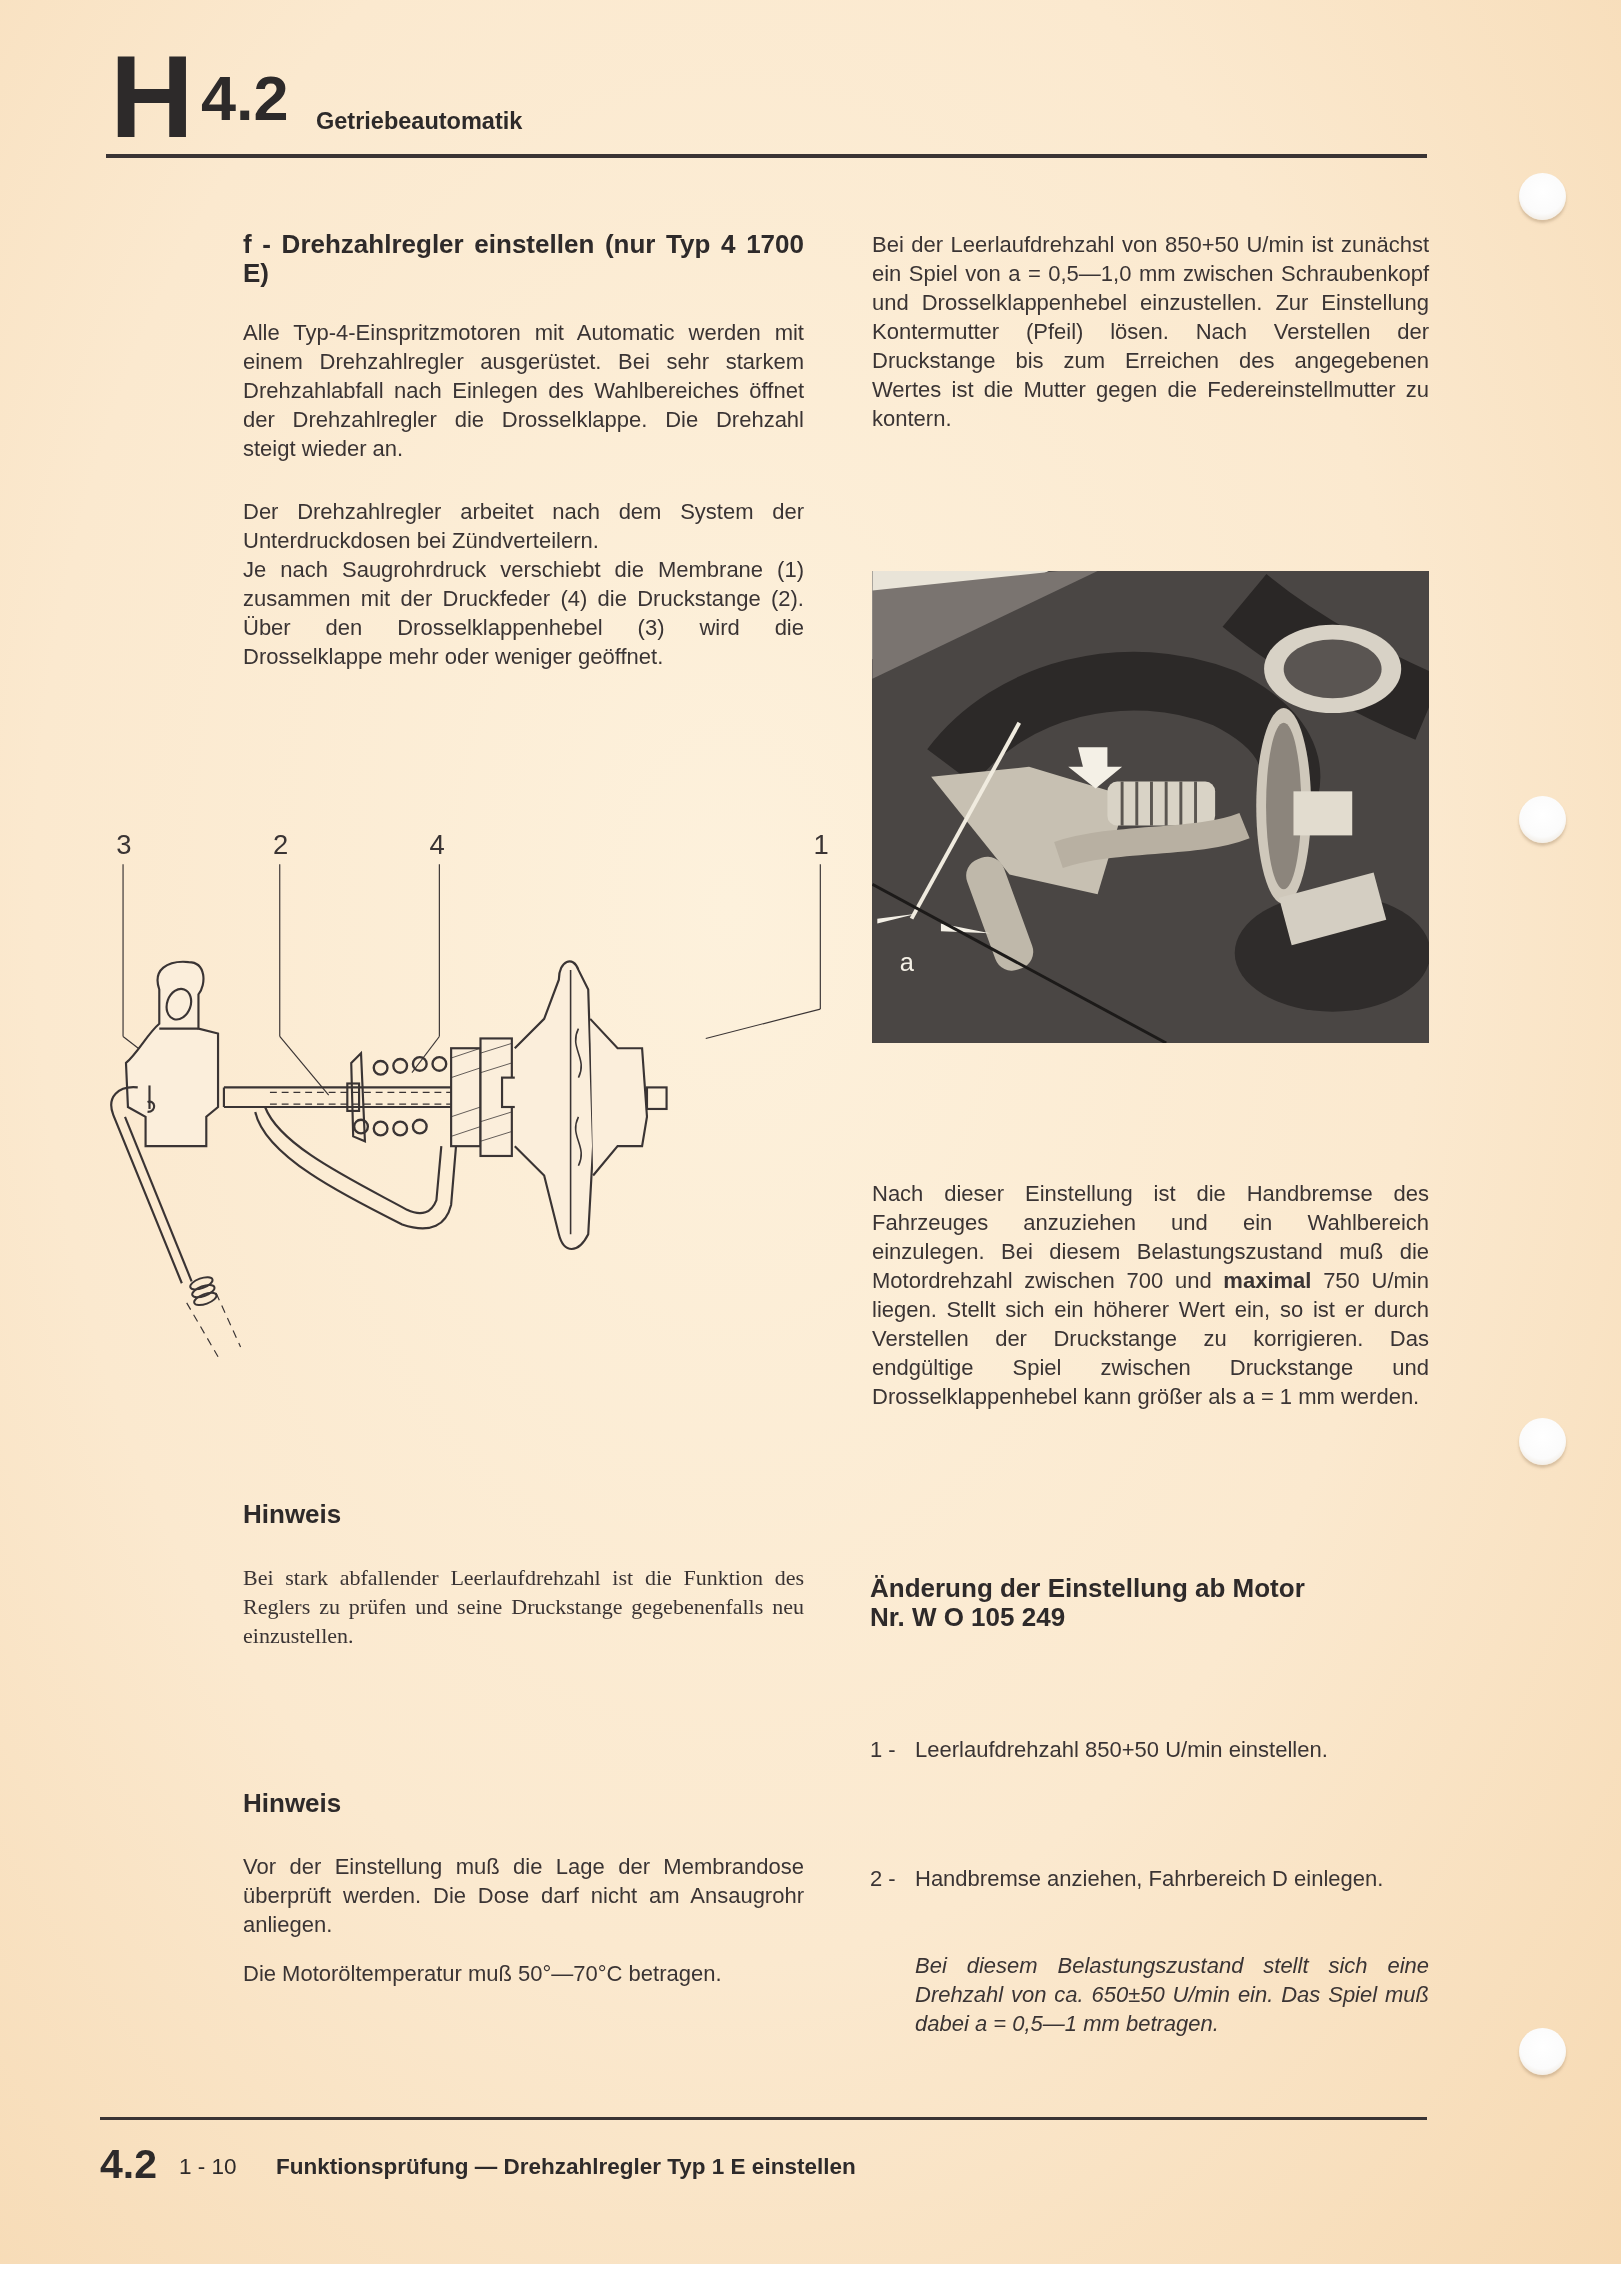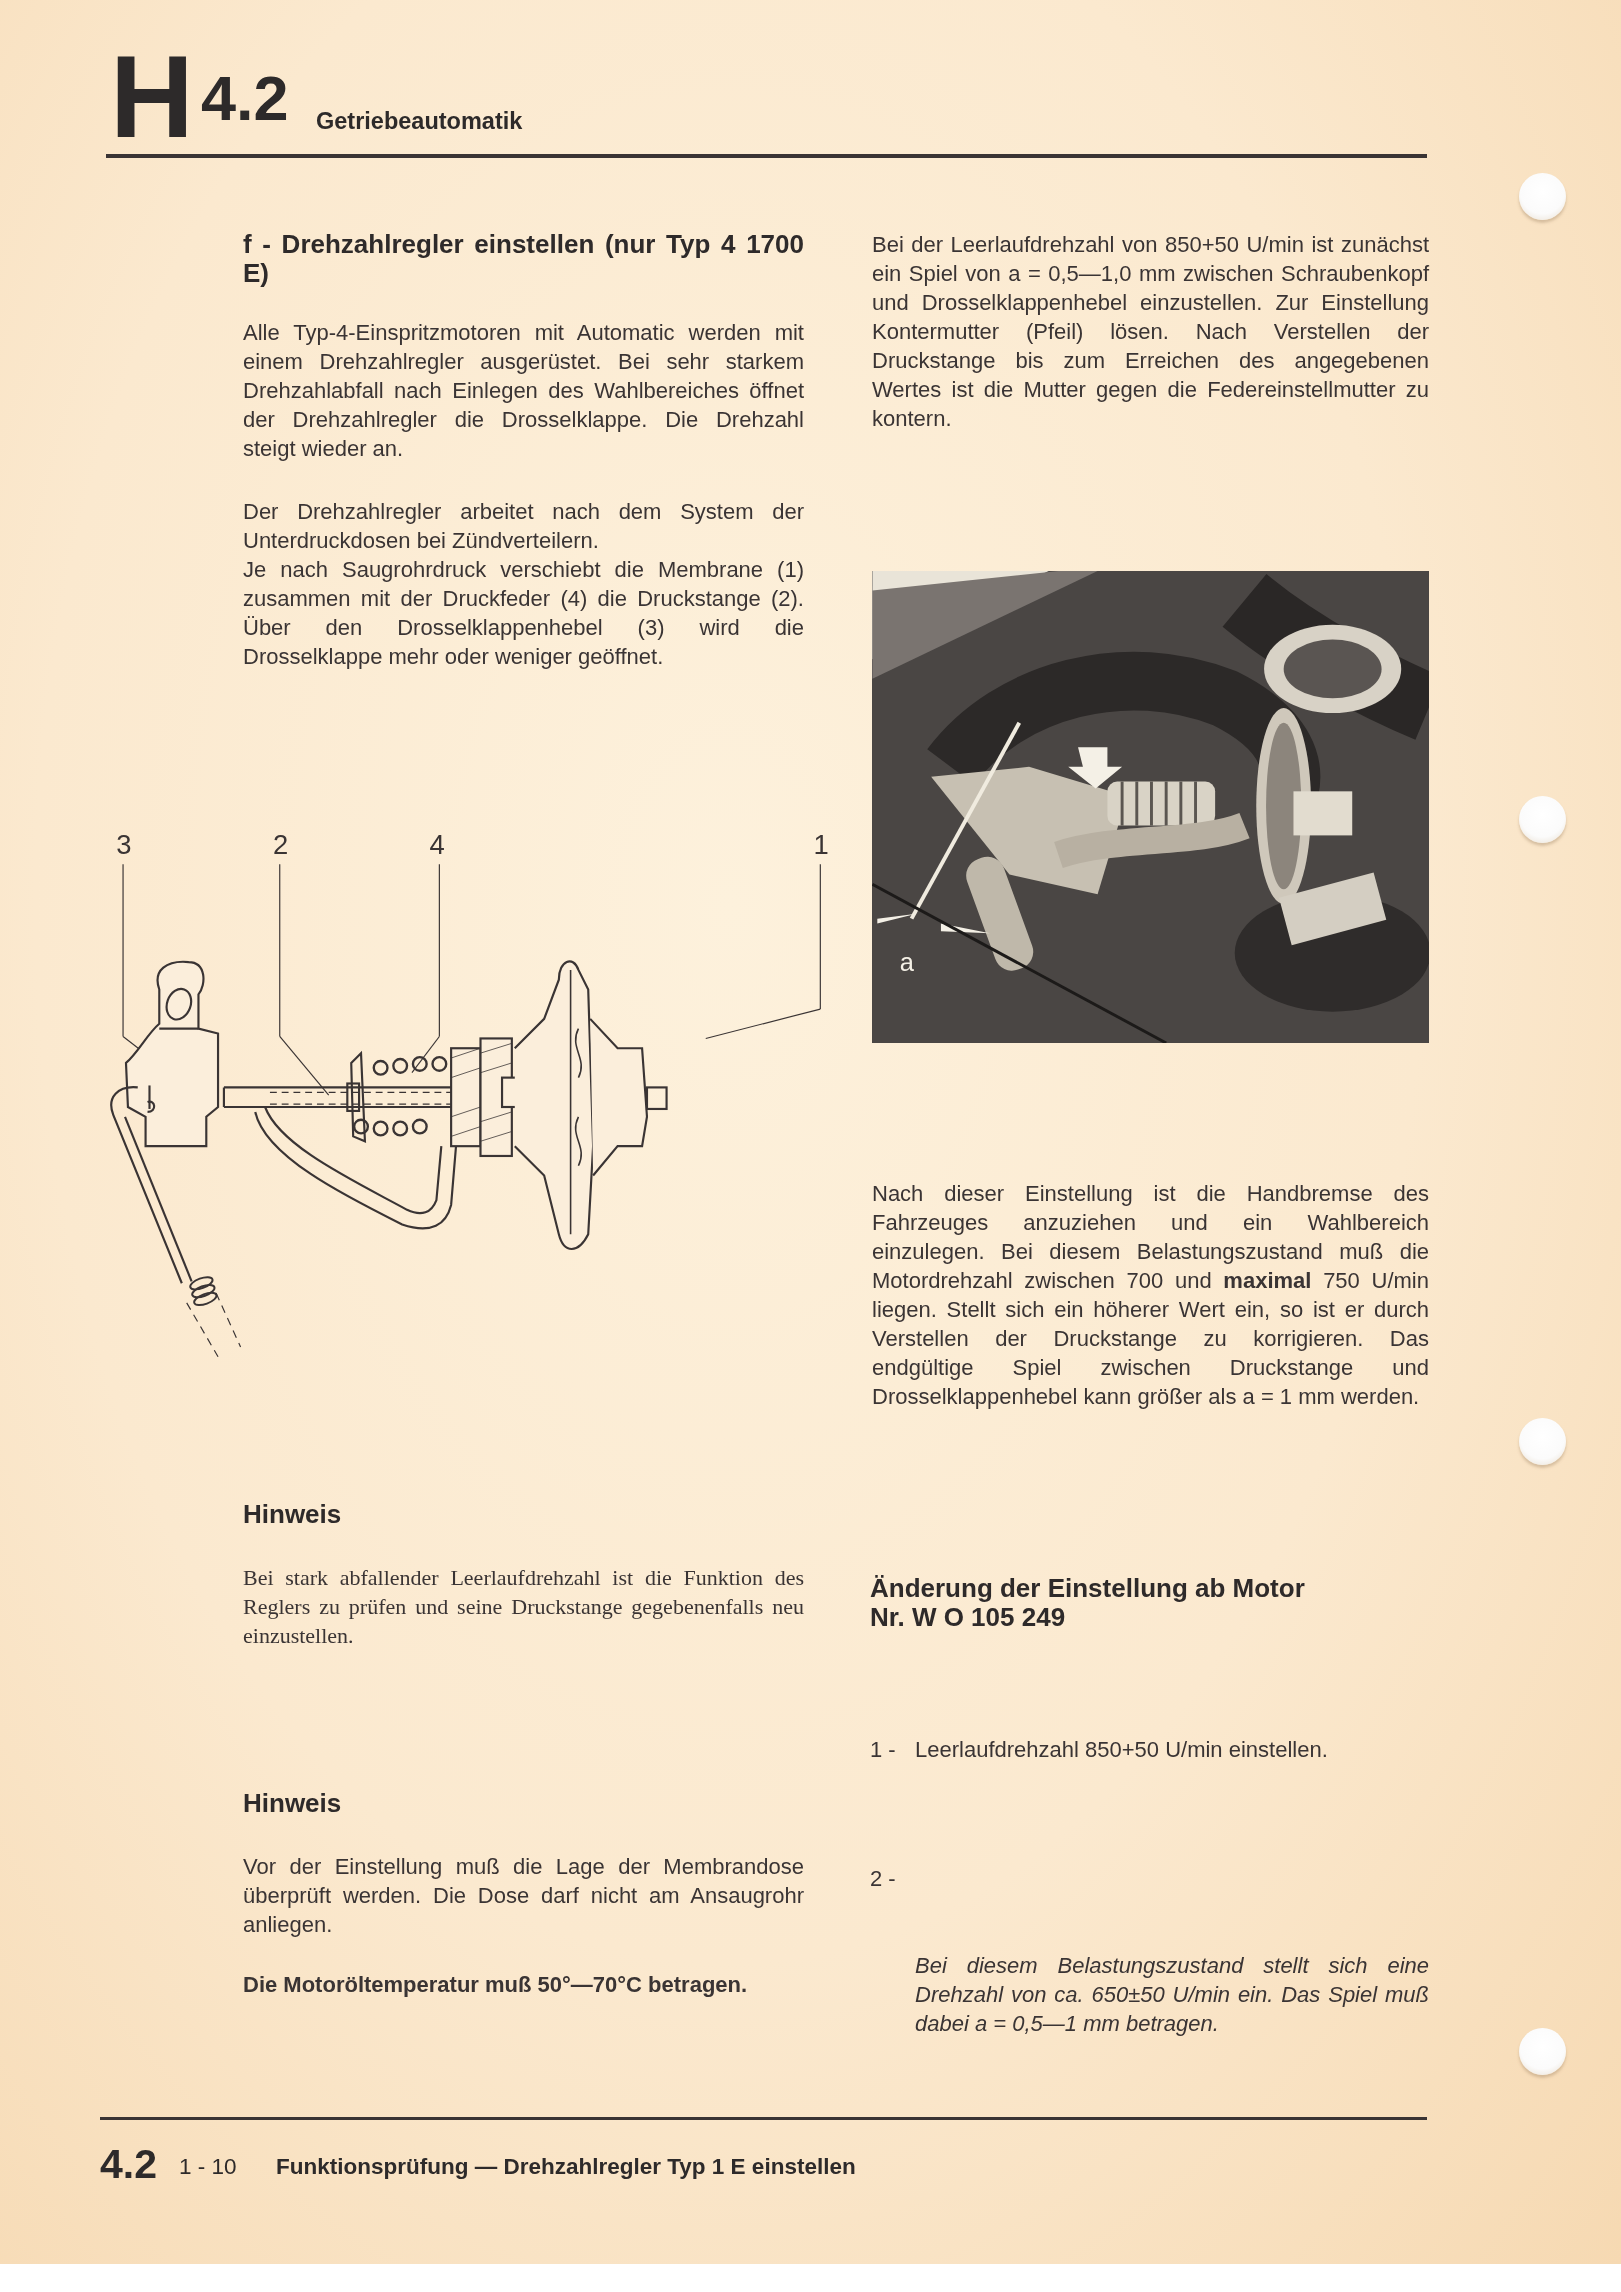--- a/index.html
+++ b/index.html
@@ -175,34 +175,35 @@
     <p><span>Nach dieser Einstellung ist die Handbremse des Fahrzeuges anzuziehen und ein Wahlbereich einzulegen. Bei diesem Belastungszustand muß die Motordrehzahl zwischen 700 und </span><span class="bold">maximal</span><span> 750 U/min liegen. Stellt sich ein höherer Wert ein, so ist er durch Verstellen der Druckstange zu korrigieren. Das endgültige Spiel zwischen Druckstange und Drosselklappenhebel kann größer als a = 1 mm werden.</span></p>
   </div>
 
   <div class="col" style="left:243px; top:1500px; width:561px;">
     <p class="heading">Hinweis</p>
     <p style="margin-top:34px;font-family:Liberation Serif, serif;">Bei stark abfallender Leerlaufdrehzahl ist die Funktion des Reglers zu prüfen und seine Druckstange gegebenenfalls neu einzustellen.</p>
   </div>
   <div class="col" style="left:243px; top:1789px; width:561px;">
     <p class="heading">Hinweis</p>
     <p style="margin-top:34px;">Vor der Einstellung muß die Lage der Membrandose überprüft werden. Die Dose darf nicht am Ansaugrohr anliegen.</p>
-    <p style="margin-top:31px;font-weight:bold;">Die Motoröltemperatur muß 50°—70°C betragen.</p>
+    <p style="margin-top:20px;">Die Motoröltemperatur muß 50°—70°C betragen.</p>
   </div>
 
   <div class="col" style="left:870px; top:1574px; width:557px; text-align:left;">
     <p class="heading">Änderung der Einstellung ab Motor</p>
     <p class="heading">Nr. W O 105 249</p>
   </div>
 
   <div class="numitem" style="left:870px; top:1735px; width:559px; height:31px;">
     <span class="num">1 -</span>
     <span class="txt" style="text-align:left;">Leerlaufdrehzahl 850+50 U/min einstellen.</span>
   </div>
   <div class="numitem" style="left:870px; top:1864px; width:559px; height:196px;">
     <span class="num">2 -</span>
+    <span class="txt">Handbremse anziehen, Fahrbereich D einlegen.</span>
     <span class="txt" style="top:87px;font-style:italic;">Bei diesem Belastungszustand stellt sich eine Drehzahl von ca. 650±50 U/min ein. Das Spiel muß dabei a = 0,5—1 mm betragen.</span>
   </div>
 
   <div class="rule" style="left:100px; top:2117px; width:1327px; height:2.9px;"></div>
   <div class="footer-num">4.2</div>
   <div class="footer-pg">1 - 10</div>
   <div class="footer-title">Funktionsprüfung — Drehzahlregler Typ 1 E einstellen</div>
 </div>
 
 

